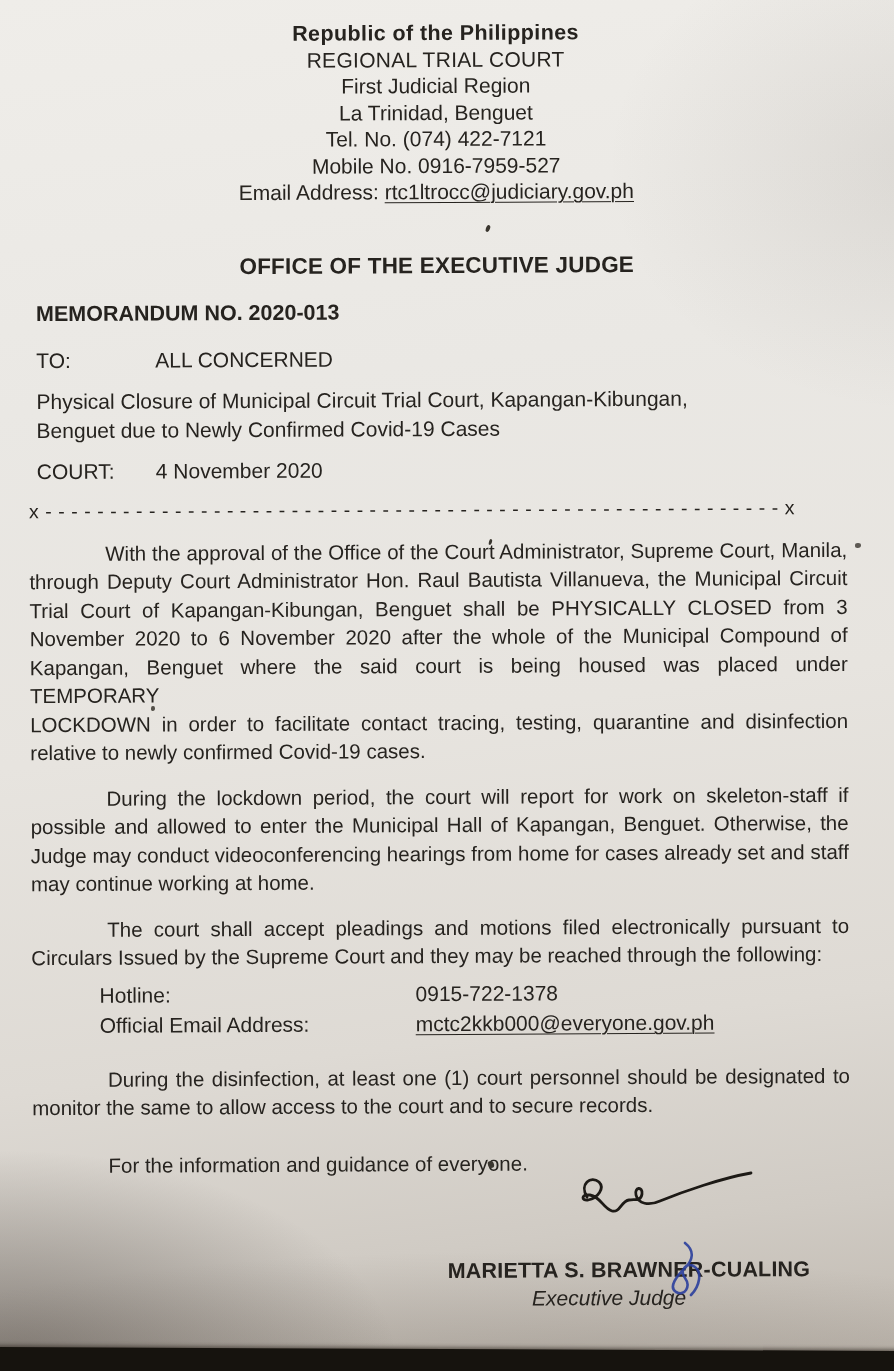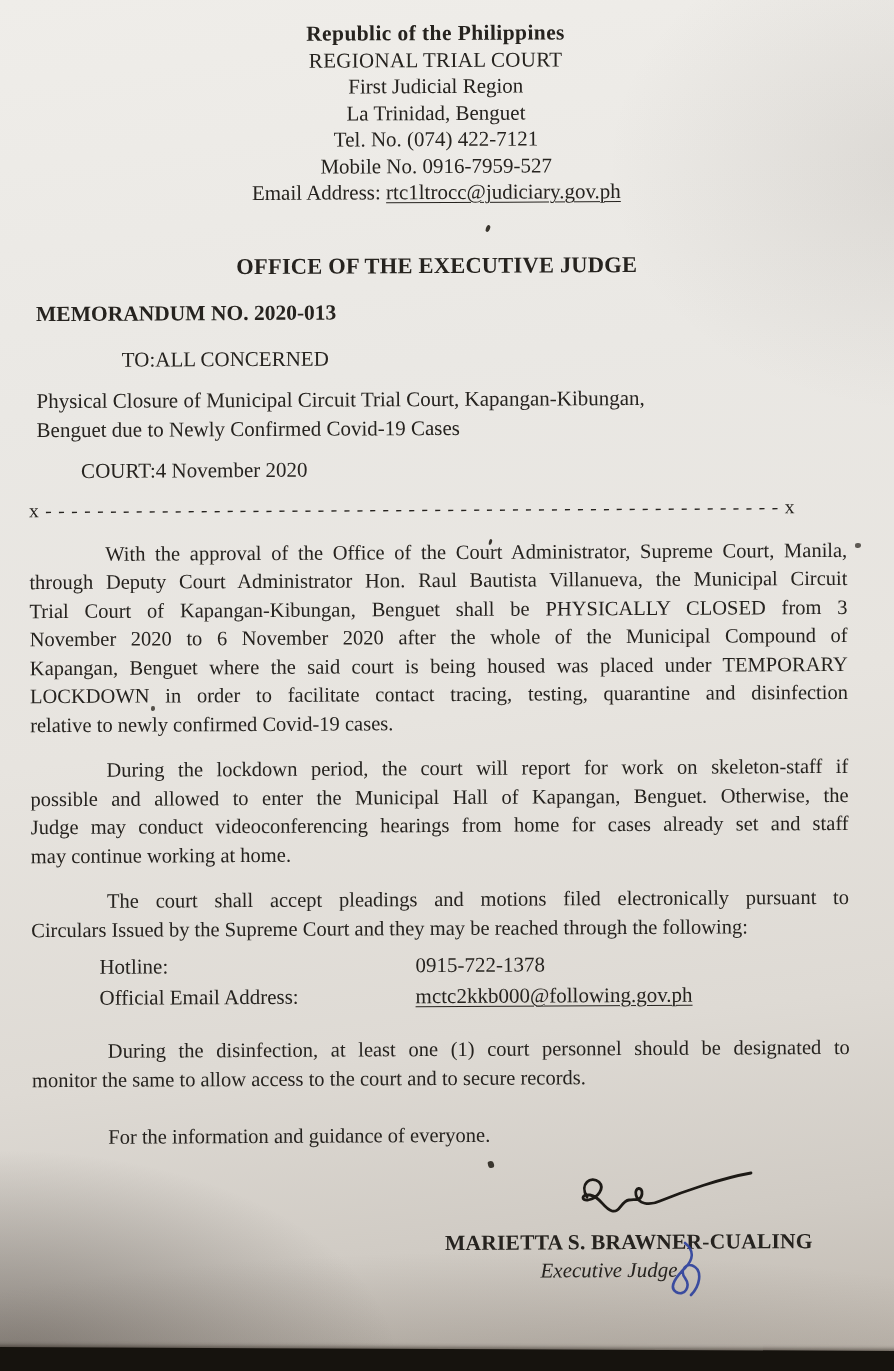--- a/index.html
+++ b/index.html
@@ -1,39 +1,39 @@
 <!DOCTYPE html>
 <html><head>
 <meta charset="utf-8">
 <style>
   html,body{margin:0;padding:0;background:#111;}
   .photo{
     position:relative;width:894px;height:1371px;overflow:hidden;
-    font-family:Liberation Serif, serif;color:#26231f;
+    font-family:Liberation Sans, sans-serif;color:#26231f;
     background:
       radial-gradient(ellipse 72% 26% at 0% 100%, rgba(58,50,44,.52), rgba(58,50,44,0) 62%),
       radial-gradient(ellipse 130% 18% at 55% 103%, rgba(82,72,63,.30), rgba(82,72,63,0) 65%),
       radial-gradient(ellipse 60% 30% at 104% 12%, rgba(120,112,104,.14), rgba(120,112,104,0) 60%),
       linear-gradient(173deg,#efede9 0%,#eae8e4 28%,#e7e4df 52%,#dedAD4 74%,#d0cbc4 88%,#beb7ae 100%);
   }
   .content{
     position:absolute;left:0;top:0;right:0;bottom:0;
     padding:20px 48px 0 28px;box-sizing:border-box;
     transform:rotate(-0.3deg);transform-origin:440px 320px;
   }
   .lh{ text-align:center;font-size:21px;line-height:26.5px; }
   .lh .blackletter{font-weight:bold;letter-spacing:.4px;font-size:21.5px;}
   .lh .caps{letter-spacing:.3px;}
   .underline{text-decoration:underline;text-underline-offset:3px;text-decoration-thickness:1.4px;}
   .office-title{margin-top:47px;text-align:center;font-weight:bold;font-size:22.5px;letter-spacing:.2px;}
   .memo-no{margin-top:21px;padding-left:8px;font-weight:bold;font-size:21.5px;}
   .meta{margin-top:19px;padding-left:8px;font-size:21px;}
   .meta-row{display:flex;line-height:29px;}
   .meta-row + .meta-row{margin-top:12px;}
-  .meta-label{flex:0 0 119px;text-align:right;}
+  .meta-label{flex:0 0 119px;}
   .meta-value{flex:1;}
   .divider{margin-top:13px;width:766px;font-size:19.5px;line-height:24px;
     text-align:justify;text-align-last:justify;letter-spacing:.5px;}
   .para{margin-top:17px;font-size:20.5px;}
   .para .pline{line-height:28.5px;text-align:justify;text-align-last:justify;}
   .para .pline.last{text-align-last:left;}
   .para .pline.indent{padding-left:76px;}
   .p4{margin-top:24px;}
   .contacts{margin-top:8px;padding-left:68px;font-size:21px;}
   .contact-row{display:flex;line-height:30.5px;}
@@ -115,21 +115,21 @@
       <div class="pline last">Circulars Issued by the Supreme Court and they may be reached through the following:</div>
     </div>
 
     <div class="contacts">
       <div class="contact-row">
         <div class="contact-label">Hotline:</div>
         <div>0915-722-1378</div>
       </div>
       <div class="contact-row">
         <div class="contact-label">Official Email Address:</div>
-        <div class="underline">mctc2kkb000@following.gov.ph</div>
+        <div class="underline">mctc2kkb000@everyone.gov.ph</div>
       </div>
     </div>
 
     <div class="para p4">
       <div class="pline indent">During the disinfection, at least one (1) court personnel should be designated to</div>
       <div class="pline last">monitor the same to allow access to the court and to secure records.</div>
     </div>
 
     <div class="closing">For the information and guidance of everyone.</div>
 

